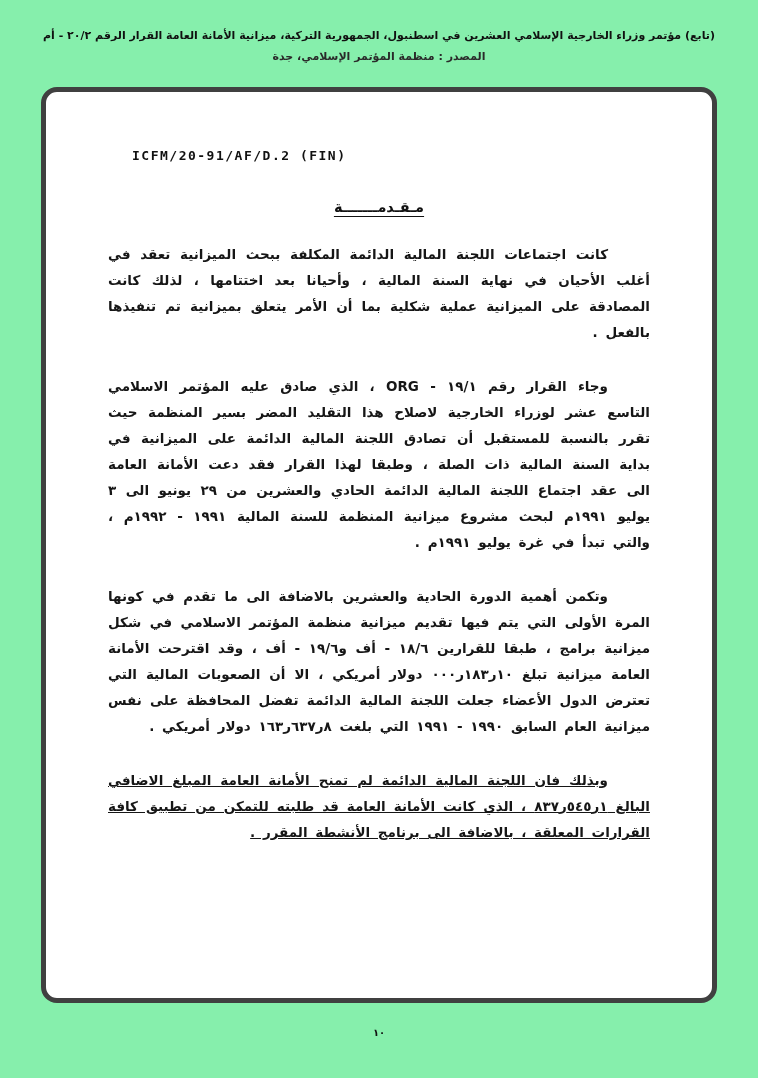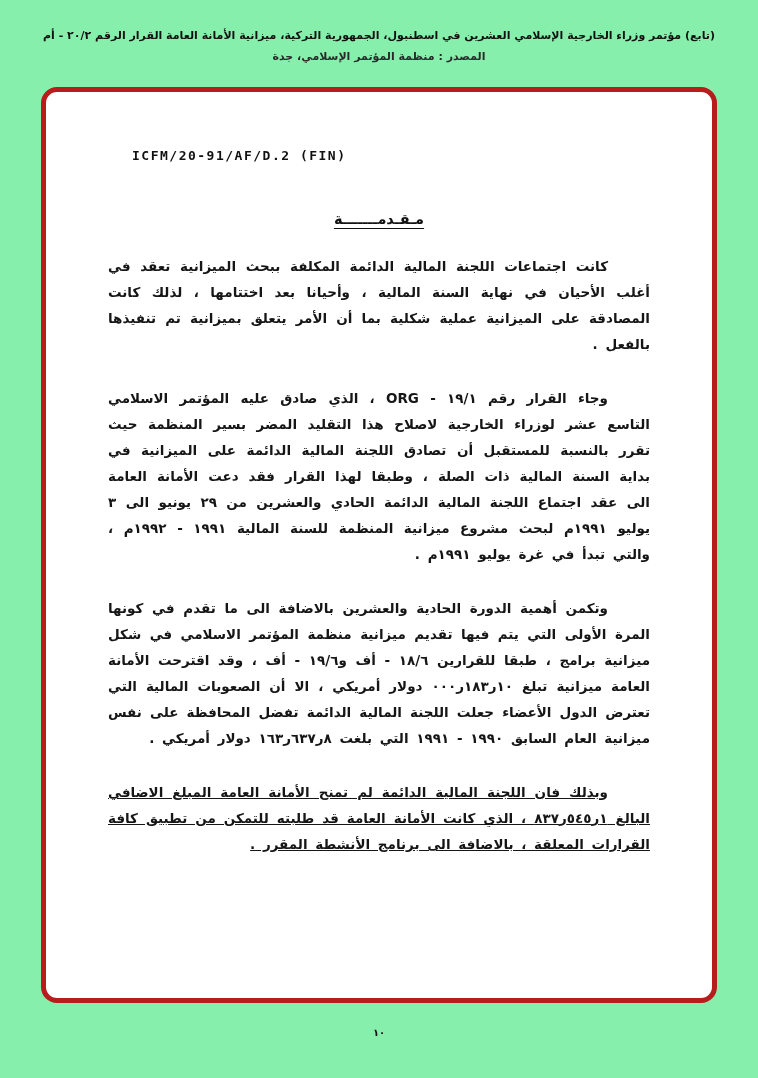--- a/index.html
+++ b/index.html
@@ -35,21 +35,21 @@
     font-size: 11px;
     color: #2a2a2a;
     margin-top: 7px;
   }
   
   .doc-frame {
     box-sizing: border-box;
     margin: 24px auto 0 auto;
     width: 676px;
     height: 916px;
-    border: 5px solid #b91c1c;
+    border: 5px solid #404040;
     border-radius: 16px;
     background: #ffffff;
     padding: 50px 58px 30px 58px;
     overflow: hidden;
   }
   .doc-code {
     direction: ltr;
     text-align: left;
     font-family: "DejaVu Sans Mono", monospace;
     font-weight: bold;
@@ -59,21 +59,21 @@
     margin: 6px 0 0 28px;
   }
   .doc-title {
     direction: rtl;
     text-align: center;
     font-size: 14.5px;
     font-weight: bold;
     color: #111111;
     text-decoration: underline;
     text-underline-offset: 4px;
-    margin: 48px 0 26px 0;
+    margin: 36px 0 26px 0;
   }
   .doc-body {
     direction: rtl;
   }
   .para {
     direction: rtl;
     unicode-bidi: embed;
     text-align: justify;
     font-size: 13.5px;
     font-weight: bold;

